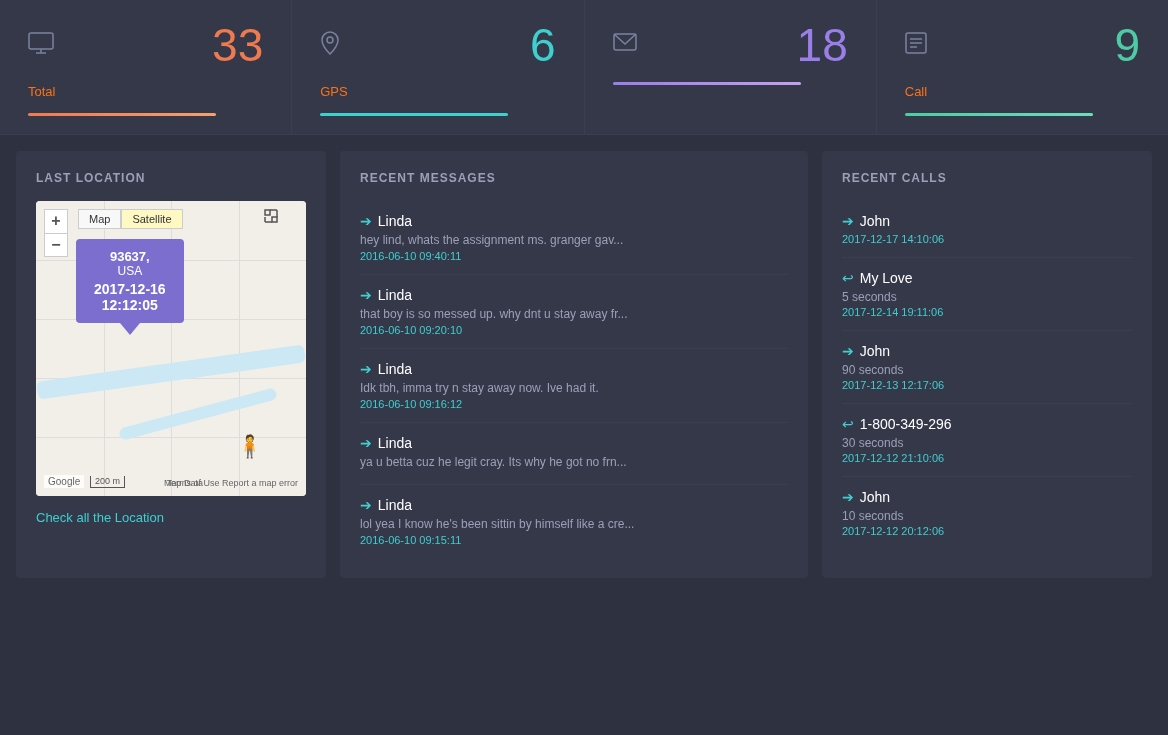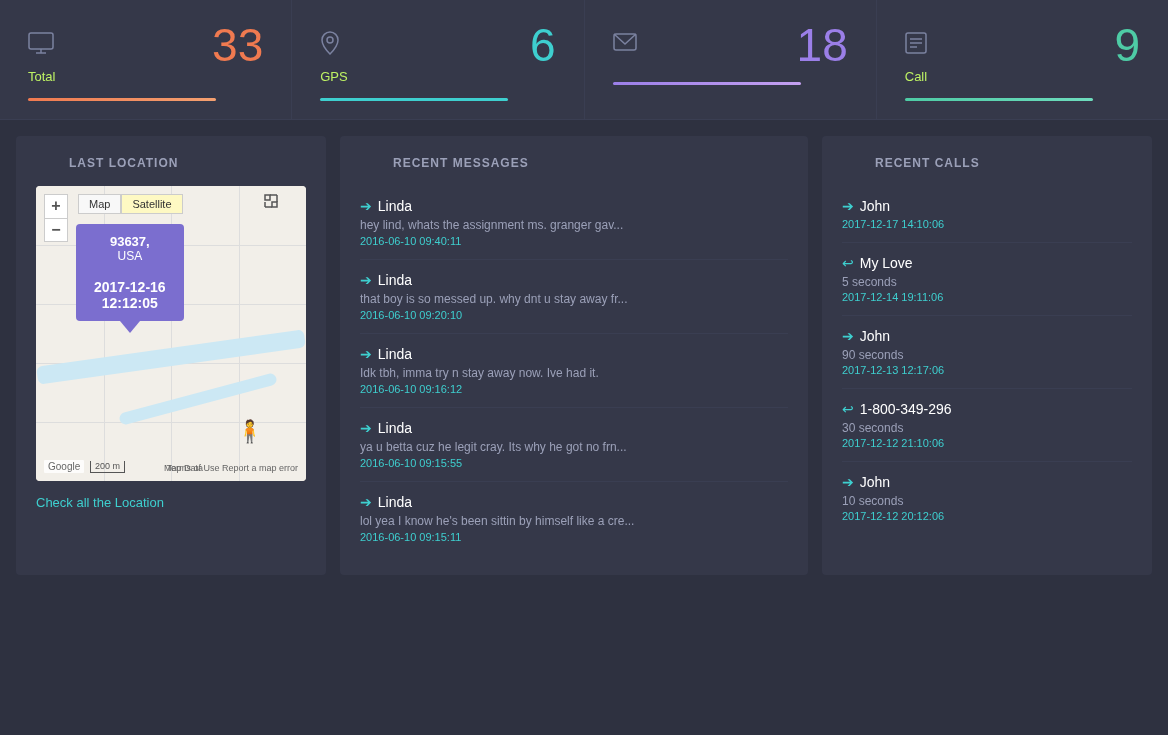--- a/index.html
+++ b/index.html
@@ -33,22 +33,22 @@
       font-size: 22px;
       margin-top: 2px;
     }
     .stat-number {
       font-size: 46px;
       font-weight: 300;
       line-height: 1;
     }
     .stat-label {
       font-size: 13px;
-      color: #bef264;
-      margin-top: 1px;
+      color: #f97316;
+      margin-top: 16px;
     }
     .stat-underline {
       height: 3px;
       border-radius: 2px;
       margin-top: 14px;
       width: 80%;
     }
     .color-orange { color: #f07a50; }
     .color-teal   { color: #3ecfcf; }
     .color-purple { color: #9b7fe8; }
@@ -72,21 +72,20 @@
       border-radius: 4px;
       padding: 20px;
     }
     .panel-title {
       font-size: 12px;
       font-weight: bold;
       letter-spacing: 1px;
       color: #9ba0b8;
       margin-bottom: 16px;
       text-transform: uppercase;
-      margin-left: 33px;
     }
 
     
     .panel-location {
       width: 310px;
       flex-shrink: 0;
     }
     .map-container {
       width: 100%;
       height: 295px;
@@ -208,21 +207,21 @@
     .map-popup .addr-top {
       font-size: 13px;
       font-weight: bold;
     }
     .map-popup .addr-country {
       font-size: 12px;
     }
     .map-popup .addr-date {
       font-size: 14px;
       font-weight: bold;
-      margin-top: 16px;
+      margin-top: 3px;
     }
     .map-popup .addr-time {
       font-size: 14px;
       font-weight: bold;
     }
     
     .map-person {
       position: absolute;
       bottom: 36px;
       right: 42px;
@@ -473,21 +472,20 @@
       </div>
       <div class="message-text">Idk tbh, imma try n stay away now. Ive had it.</div>
       <div class="message-time">2016-06-10 09:16:12</div>
     </div>
         <div class="message-item">
       <div class="message-sender">
         <span class="msg-arrow">➔</span>
         <span>Linda</span>
       </div>
       <div class="message-text">ya u betta cuz he legit cray. Its why he got no frn...</div>
-      <div class="message-time">2016-06-10 09:15:55</div>
     </div>
         <div class="message-item">
       <div class="message-sender">
         <span class="msg-arrow">➔</span>
         <span>Linda</span>
       </div>
       <div class="message-text">lol yea I know he's been sittin by himself like a cre...</div>
       <div class="message-time">2016-06-10 09:15:11</div>
     </div>
       </div>

